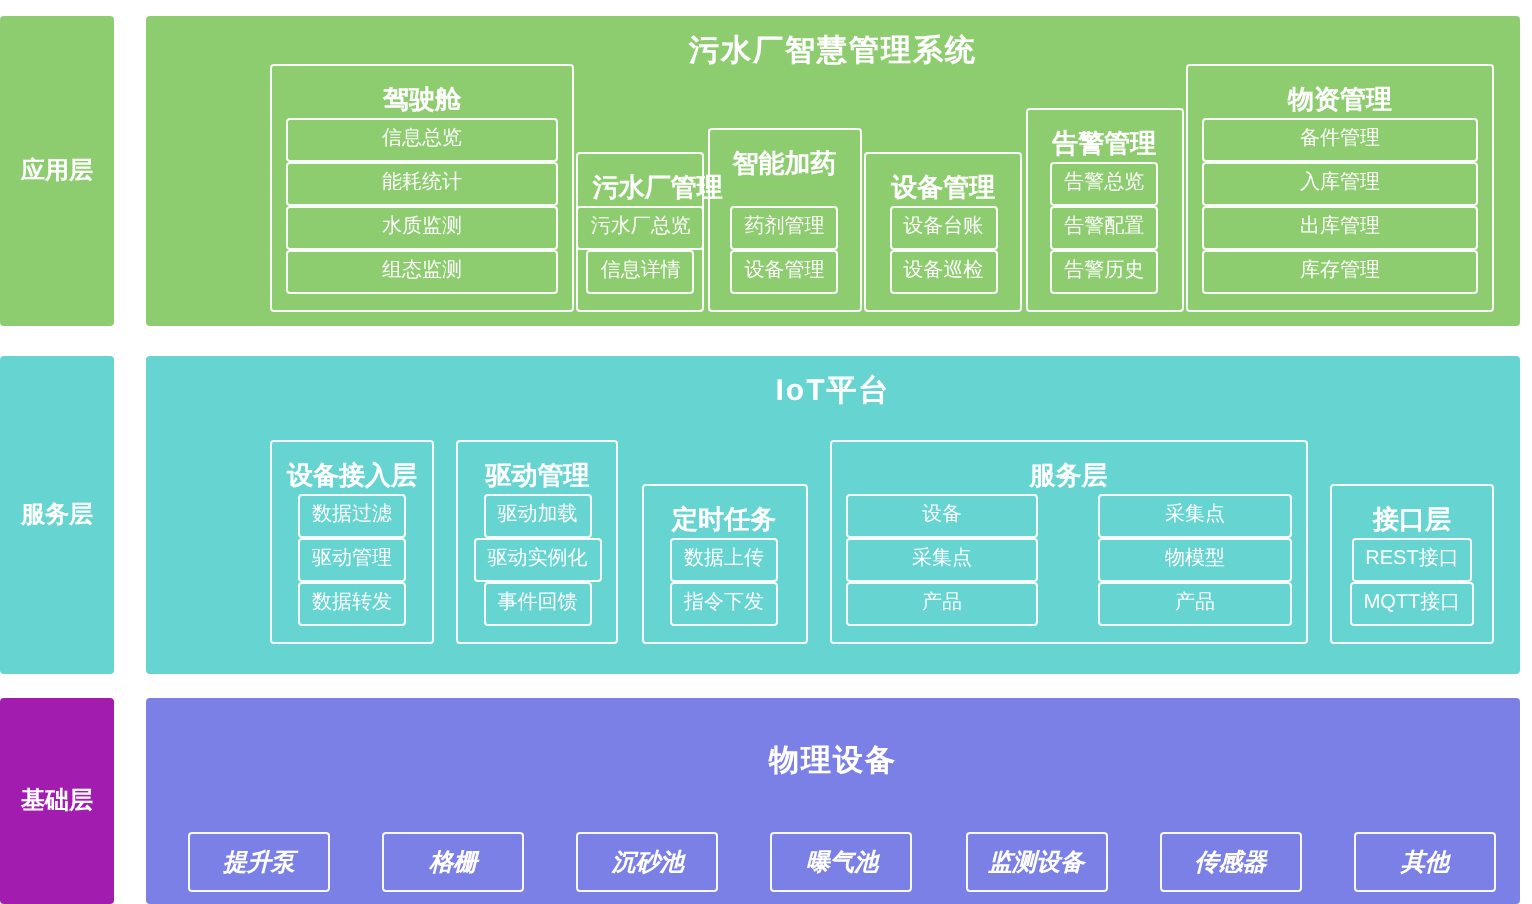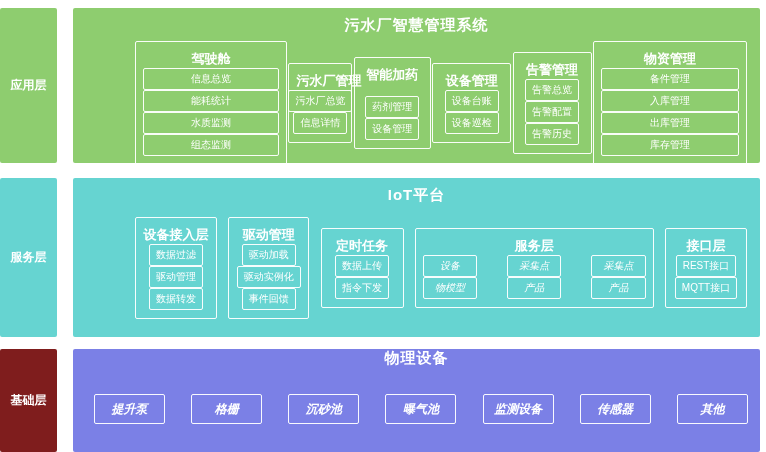--- a/index.html
+++ b/index.html
@@ -17,24 +17,24 @@
     color:#fff; font-weight:bold; font-size:12px; border-radius:2px;
   }
   .layer-main {
     position:absolute; left:73px; top:0; bottom:0; width:687px;
     border-radius:2px; box-sizing:border-box;
   }
   .block-title {
     text-align:center; color:#fff; font-weight:bold; font-size:15px;
     padding-top:8px; letter-spacing:1px;
   }
-  .row2 .block-title { padding-top:0; }
+  .row2 .block-title { padding-top:22px; }
   
   .groups {
-    display:flex; justify-content:space-between; align-items:center;
+    display:flex; justify-content:space-between; align-items:flex-end;
     margin:15px 13px 0 14px;
     padding-left:48px;
   }
   .row0 .groups { height:106px; margin-top:15px; }
   .row1 .groups { height:109px; margin-top:8px; }
   .group {
     border:1px solid rgba(255,255,255,0.95); border-radius:2px;
     box-sizing:border-box; display:flex; flex-direction:column;
     padding:4px 7px 8px;
   }
@@ -44,22 +44,22 @@
   }
   .group-body {
     flex:1; display:flex; flex-direction:column;
     justify-content:space-evenly; align-items:center;
   }
   .group-body.cols2 {
     display:grid; grid-template-columns:1fr;
     column-gap:16px; align-content:space-evenly; justify-items:stretch;
   }
   .group-body.cols3 {
-    display:grid; grid-template-columns:1fr 1fr 1fr;
-    column-gap:30px; align-content:space-evenly; justify-items:stretch;font-style:italic;
+    display:grid; grid-template-columns:1fr 1fr;
+    column-gap:30px; align-content:space-evenly; justify-items:stretch;
   }
   .item {
     border:1px solid rgba(255,255,255,0.95); border-radius:2px;
     color:#fff; font-size:10px; line-height:12px; text-align:center;
     padding:4px 6px; white-space:nowrap; box-sizing:border-box;
   }
   .cols1 .item { min-width:50px; }
   .cols2 .item, .cols3 .item { width:100%; padding:4px 2px; }
   
   [data-groups="0"] .group:nth-child(1){ width:152px; }
@@ -195,21 +195,21 @@
             <div class="group-body cols1">
               <div class="item">REST接口</div>
               <div class="item">MQTT接口</div>
             </div>
           </div>
         </div>
     </div>
   </div>
 
   <div class="layer-row row2">
-    <div class="layer-label" style="background: #7f1d1d;">基础层</div>
+    <div class="layer-label" style="background: #a21caf;">基础层</div>
     <div class="layer-main" style="background: rgb(123, 128, 230);">
       <div class="block-title">物理设备</div>
       <div class="devices">
           <div class="device">提升泵</div>
           <div class="device">格栅</div>
           <div class="device">沉砂池</div>
           <div class="device">曝气池</div>
           <div class="device">监测设备</div>
           <div class="device">传感器</div>
           <div class="device">其他</div>

